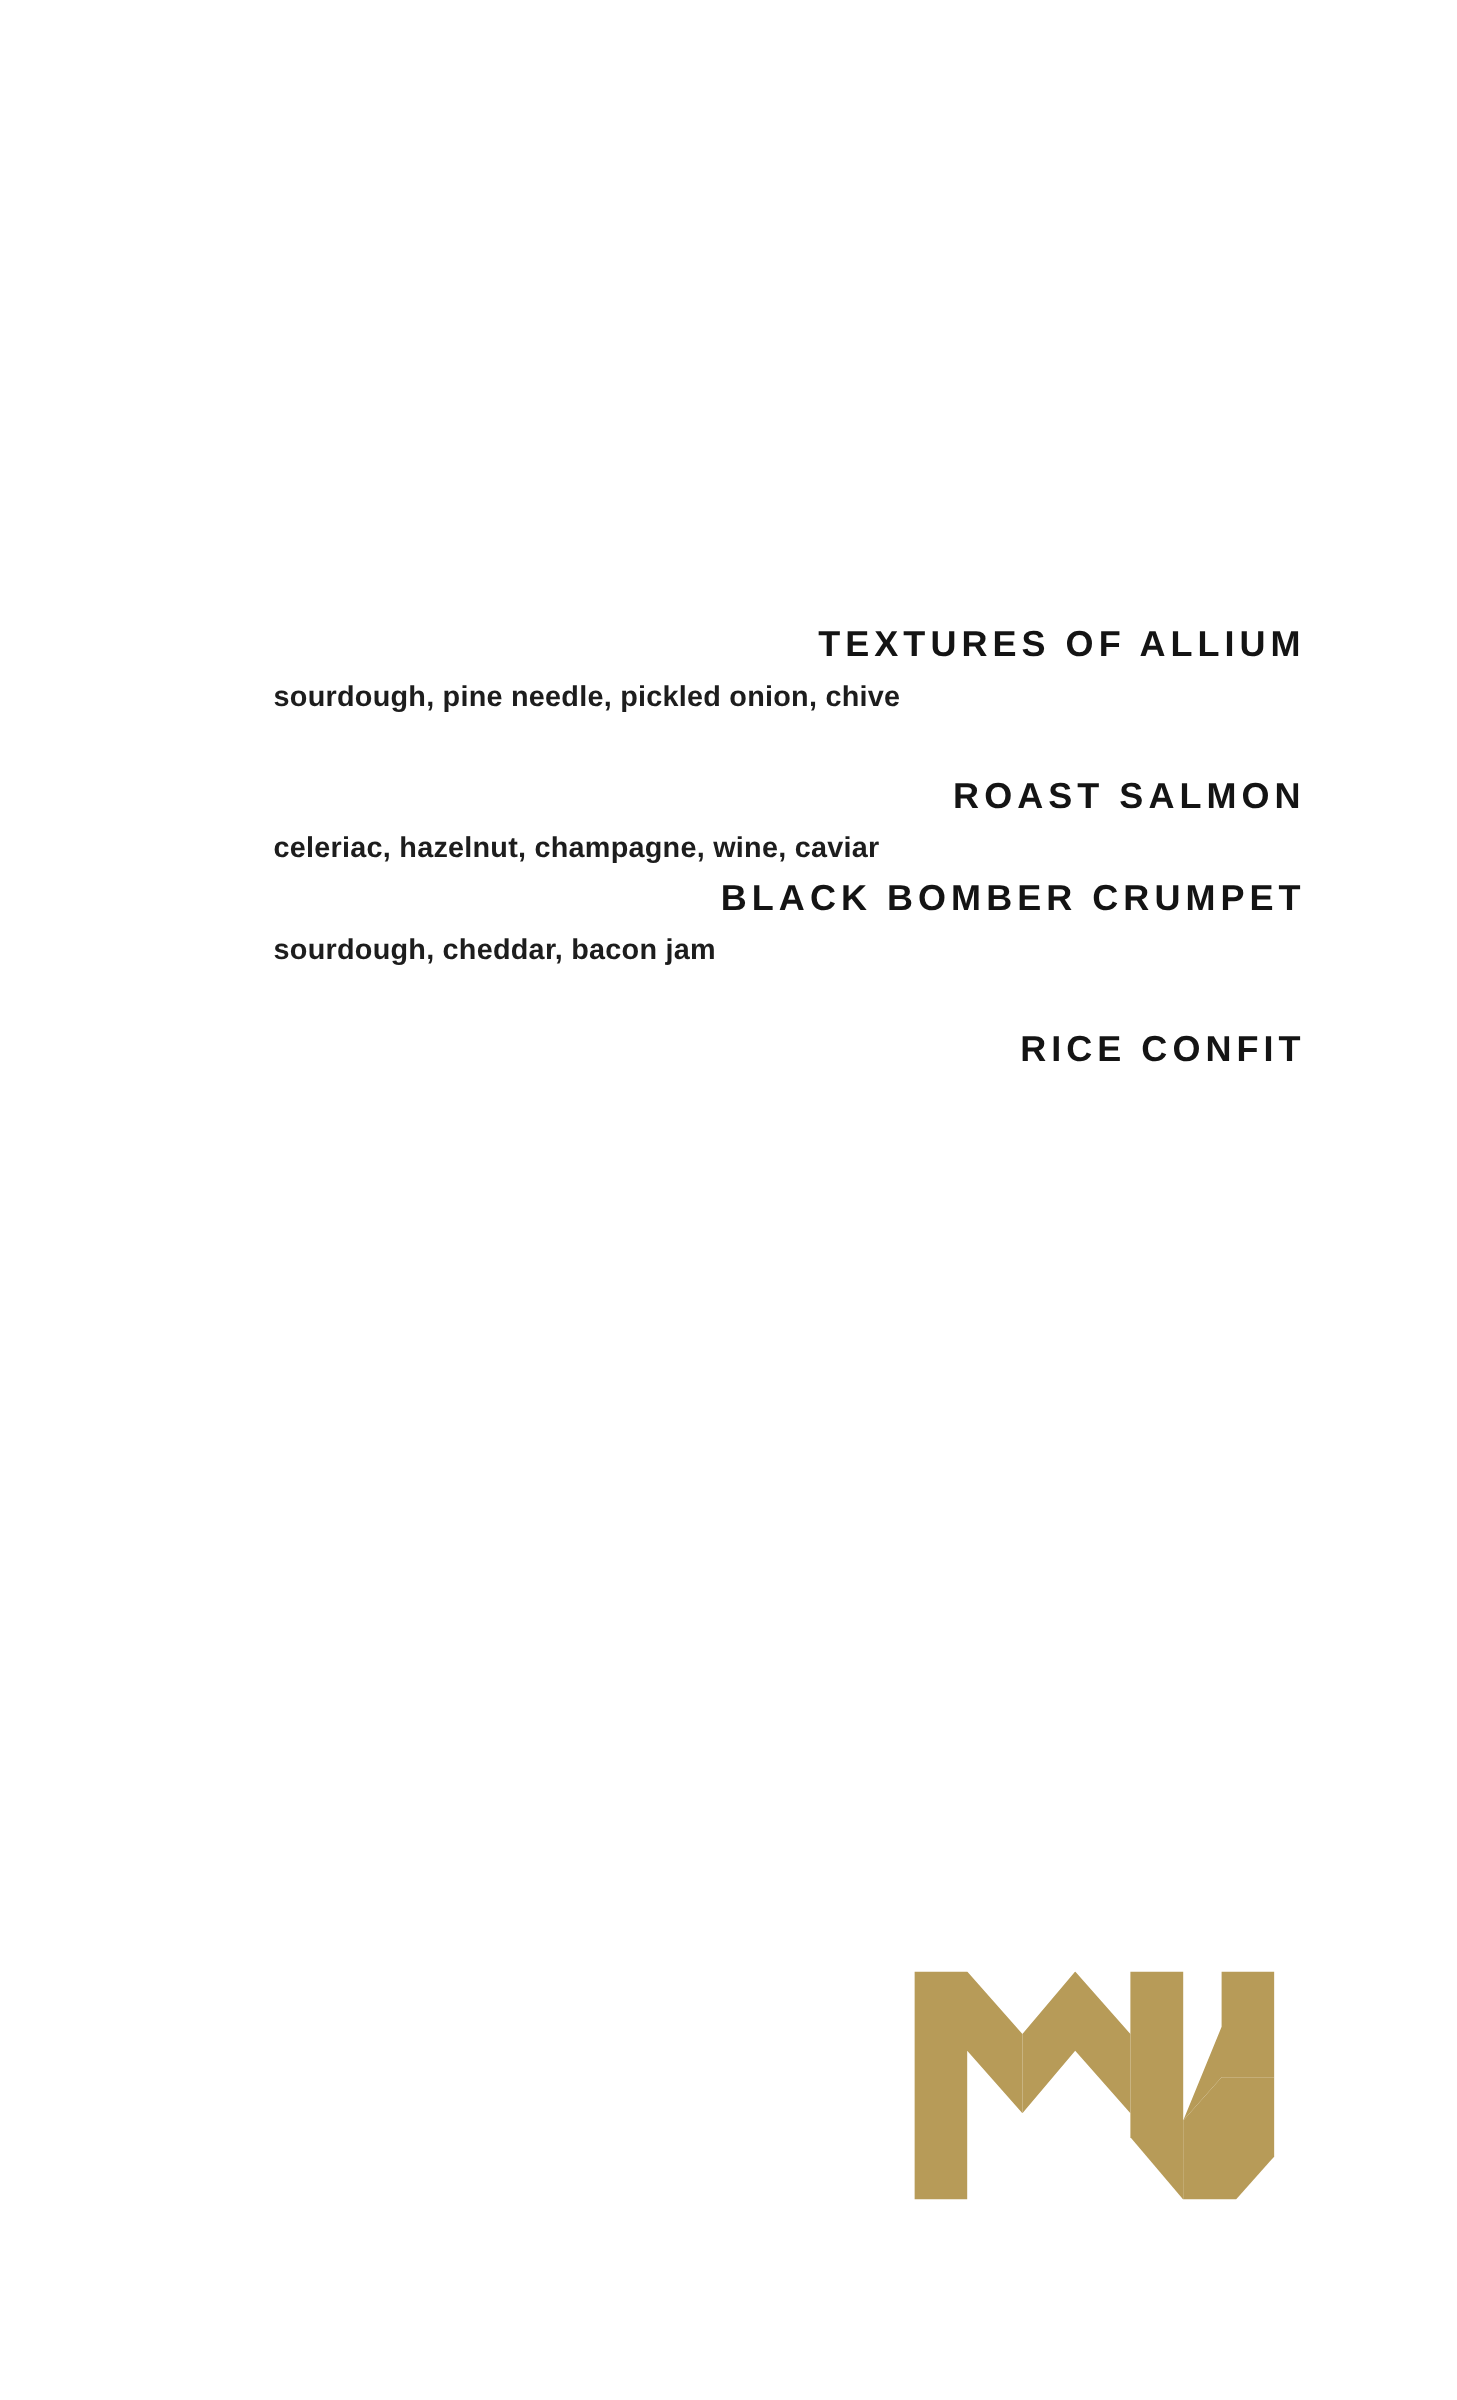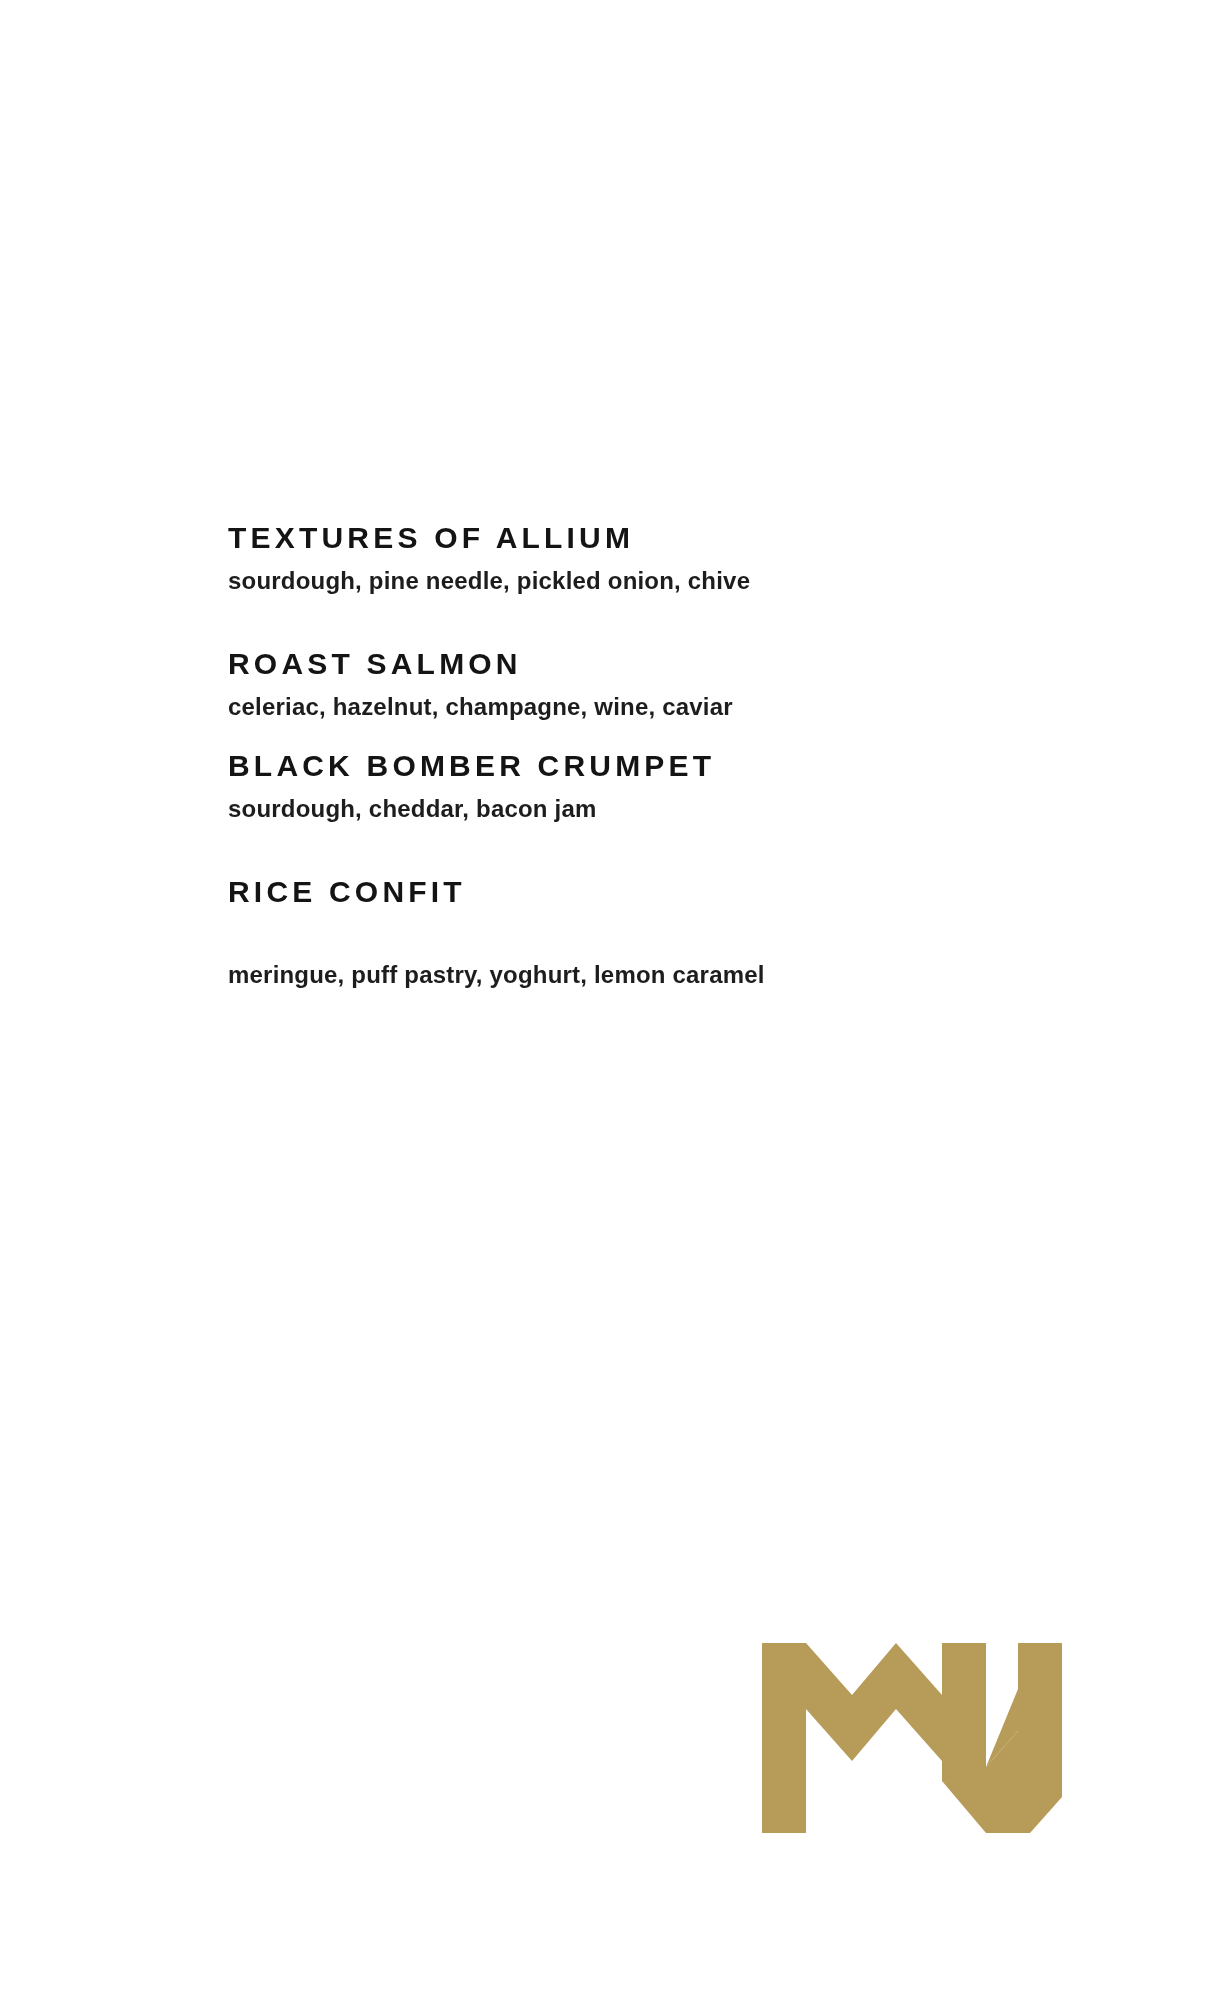--- a/index.html
+++ b/index.html
@@ -18,30 +18,31 @@
   .menu {
     position: absolute;
     left: 228px;
     top: 520px;
     width: 860px;
   }
   .course {
     margin-bottom: 50px;
   }
   .course.tight {
-    margin-bottom: 26px;
+    margin-bottom: 9px;
   }
   .course-name {
     font-size: 30px;
     font-weight: bold;
     letter-spacing: 4.2px;
     color: #141414;
     line-height: 1.2;
     margin: 0 0 10px 0;
     white-space: nowrap;
+    text-align: right;
   }
   .course-desc {
     font-size: 24px;
     font-weight: 700;
     letter-spacing: 0.2px;
     color: #1d1d1d;
     line-height: 1.25;
     margin: 0;
     white-space: nowrap;
   }
@@ -78,21 +79,20 @@
   <div class="course">
     <p class="course-name">BLACK BOMBER CRUMPET</p>
     <p class="course-desc">sourdough, cheddar, bacon jam</p>
   </div>
 
   <div class="course">
     <p class="course-name">RICE CONFIT</p>
   </div>
 
   <div class="course">
-    <p class="course-desc">meringue, puff pastry, yoghurt, lemon caramel</p>
   </div>
 
 </div>
 
 <div class="logo-wrap">
   <svg viewBox="0 0 300 190" xmlns="http://www.w3.org/2000/svg" aria-hidden="true">
     <g fill="#b79b58">
       <polygon points="0,0 44,0 90,52 90,118 44,66 44,190 0,190"></polygon>
       <polygon points="90,52 134,0 180,52 180,118 134,66 90,118"></polygon>
       <polygon points="180,0 224,0 224,124 224,190 180,138"></polygon>

